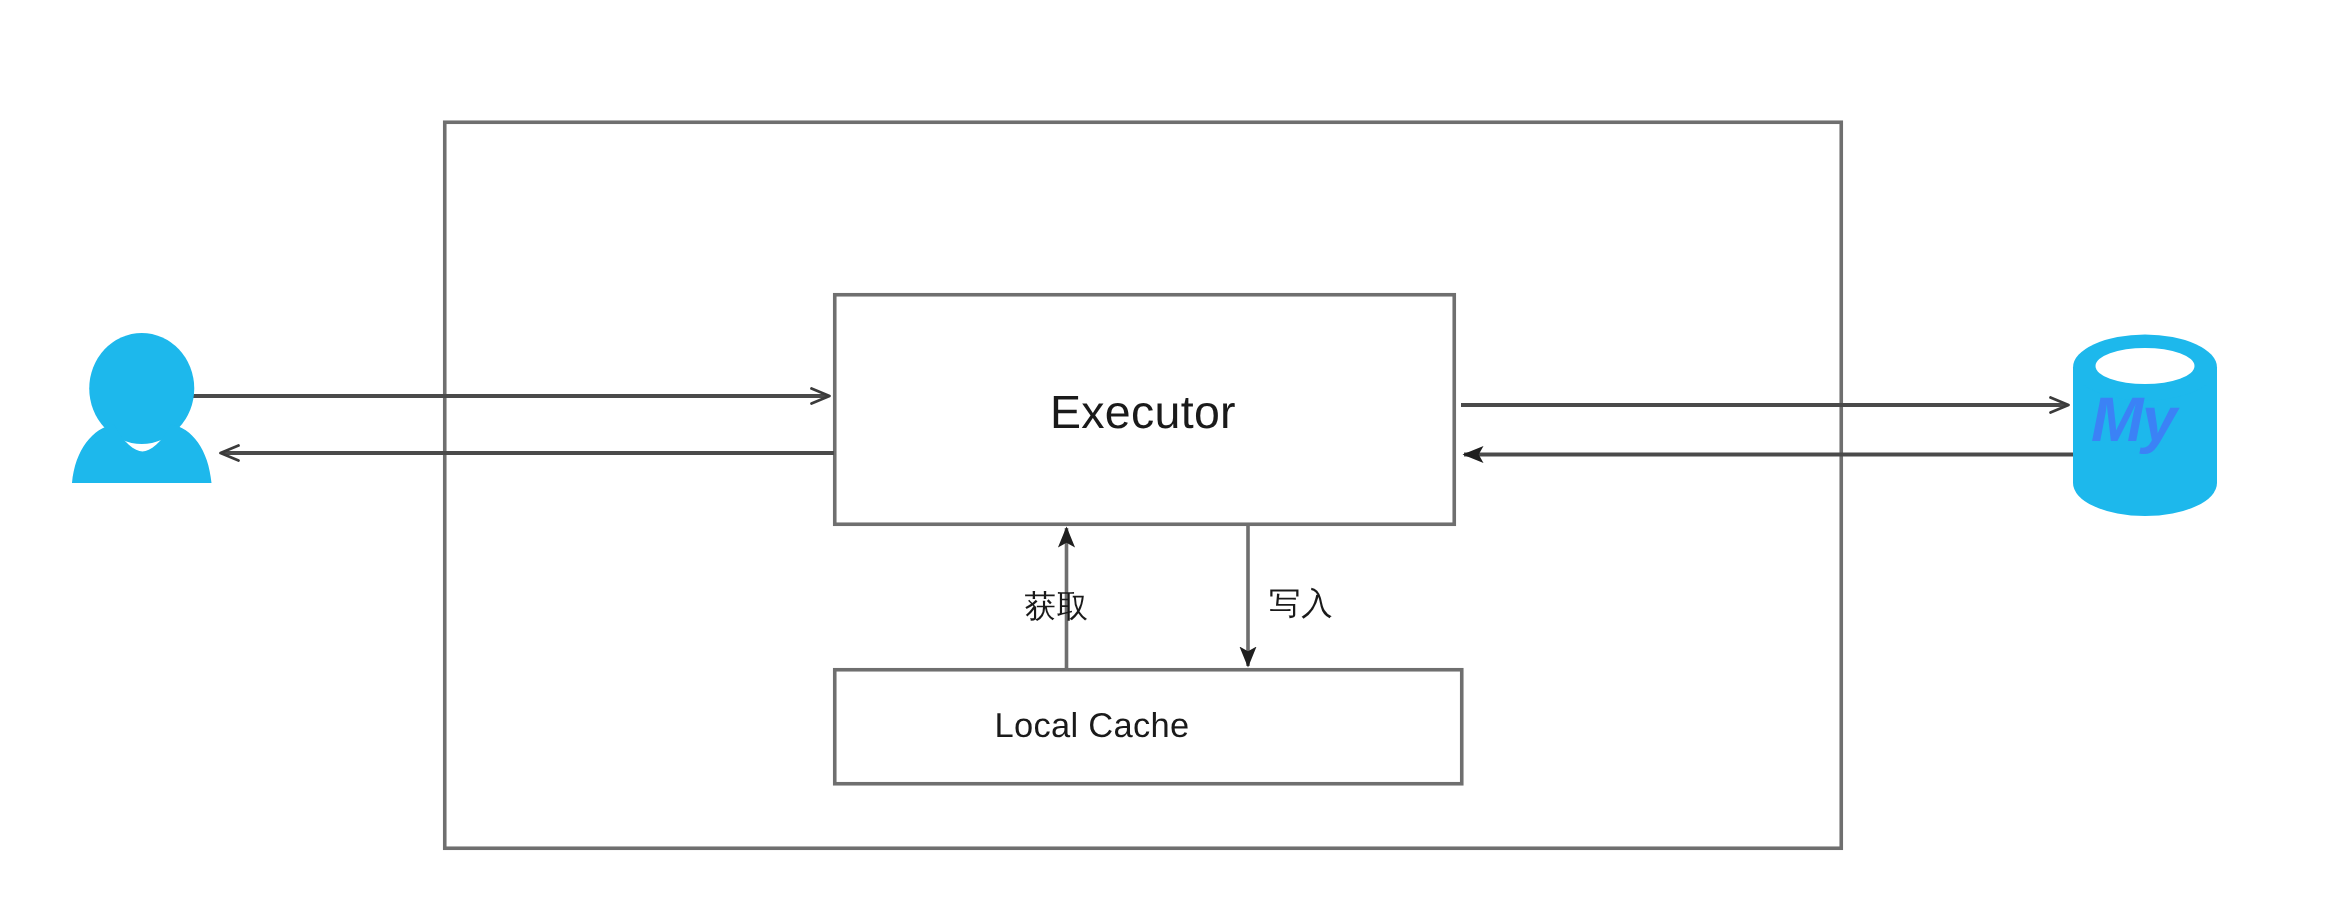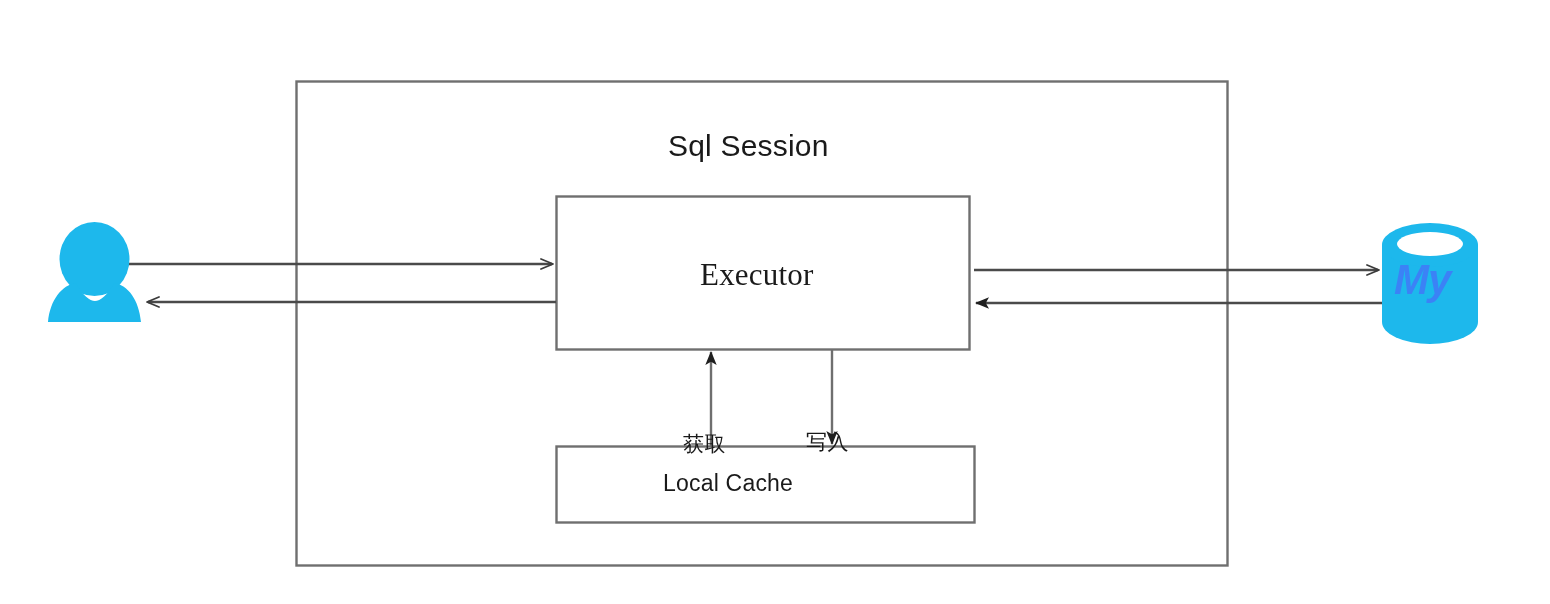--- a/index.html
+++ b/index.html
@@ -42,21 +42,20 @@
     letter-spacing: 0.2px;
   }
   .label-cache {
     font-size: 23px;
     letter-spacing: 0.2px;
   }
   .label-cn {
     font-size: 21px;
     font-family: "DejaVu Sans", "Liberation Sans", sans-serif;
     letter-spacing: 0.5px;
-    margin-top: 40px;
   }
 </style>
 </head>
 <body>
 
 <div id="canvas">
 
   <svg class="layer" viewBox="0 0 1550 604" xmlns="http://www.w3.org/2000/svg">
     <defs>
       <marker id="arrow-open" markerWidth="14" markerHeight="12" refX="12" refY="6" orient="auto" markerUnits="userSpaceOnUse">
@@ -97,25 +96,24 @@
     <g>
       <path d="M 1382 245
                L 1382 322
                A 48 22 0 0 0 1478 322
                L 1478 245 Z" fill="#1db8ec"></path>
       <ellipse cx="1430" cy="245" rx="48" ry="22" fill="#1db8ec"></ellipse>
       <ellipse cx="1430" cy="244" rx="33" ry="12" fill="#ffffff"></ellipse>
     </g>
   </svg>
 
-  <div class="diagram-text label-session" style="left:668px; top:129px;">Sql Session</div>
 
-  <div class="diagram-text label-executor" style="left:700px; top:257px;font-family:Liberation Serif, serif;">Executor</div>
+  <div class="diagram-text label-executor" style="left:700px; top:257px;">Executor</div>
 
   <div class="diagram-text label-cache" style="left:663px; top:470px;">Local Cache</div>
 
   <div class="diagram-text label-cn" style="left:683px; top:390px;">获取</div>
 
-  <div class="diagram-text label-cn" style="left:806px; top:388px;">写入</div>
+  <div class="diagram-text label-cn" style="left:846px; top:388px;">写入</div>
 
   <div class="diagram-text" style="left:1394px; top:259px; font-size:42px; font-weight:bold; color:#3b82f6; font-style:italic; letter-spacing:-1px; line-height:1;">My</div>
 
 </div>
 
 </body></html>

